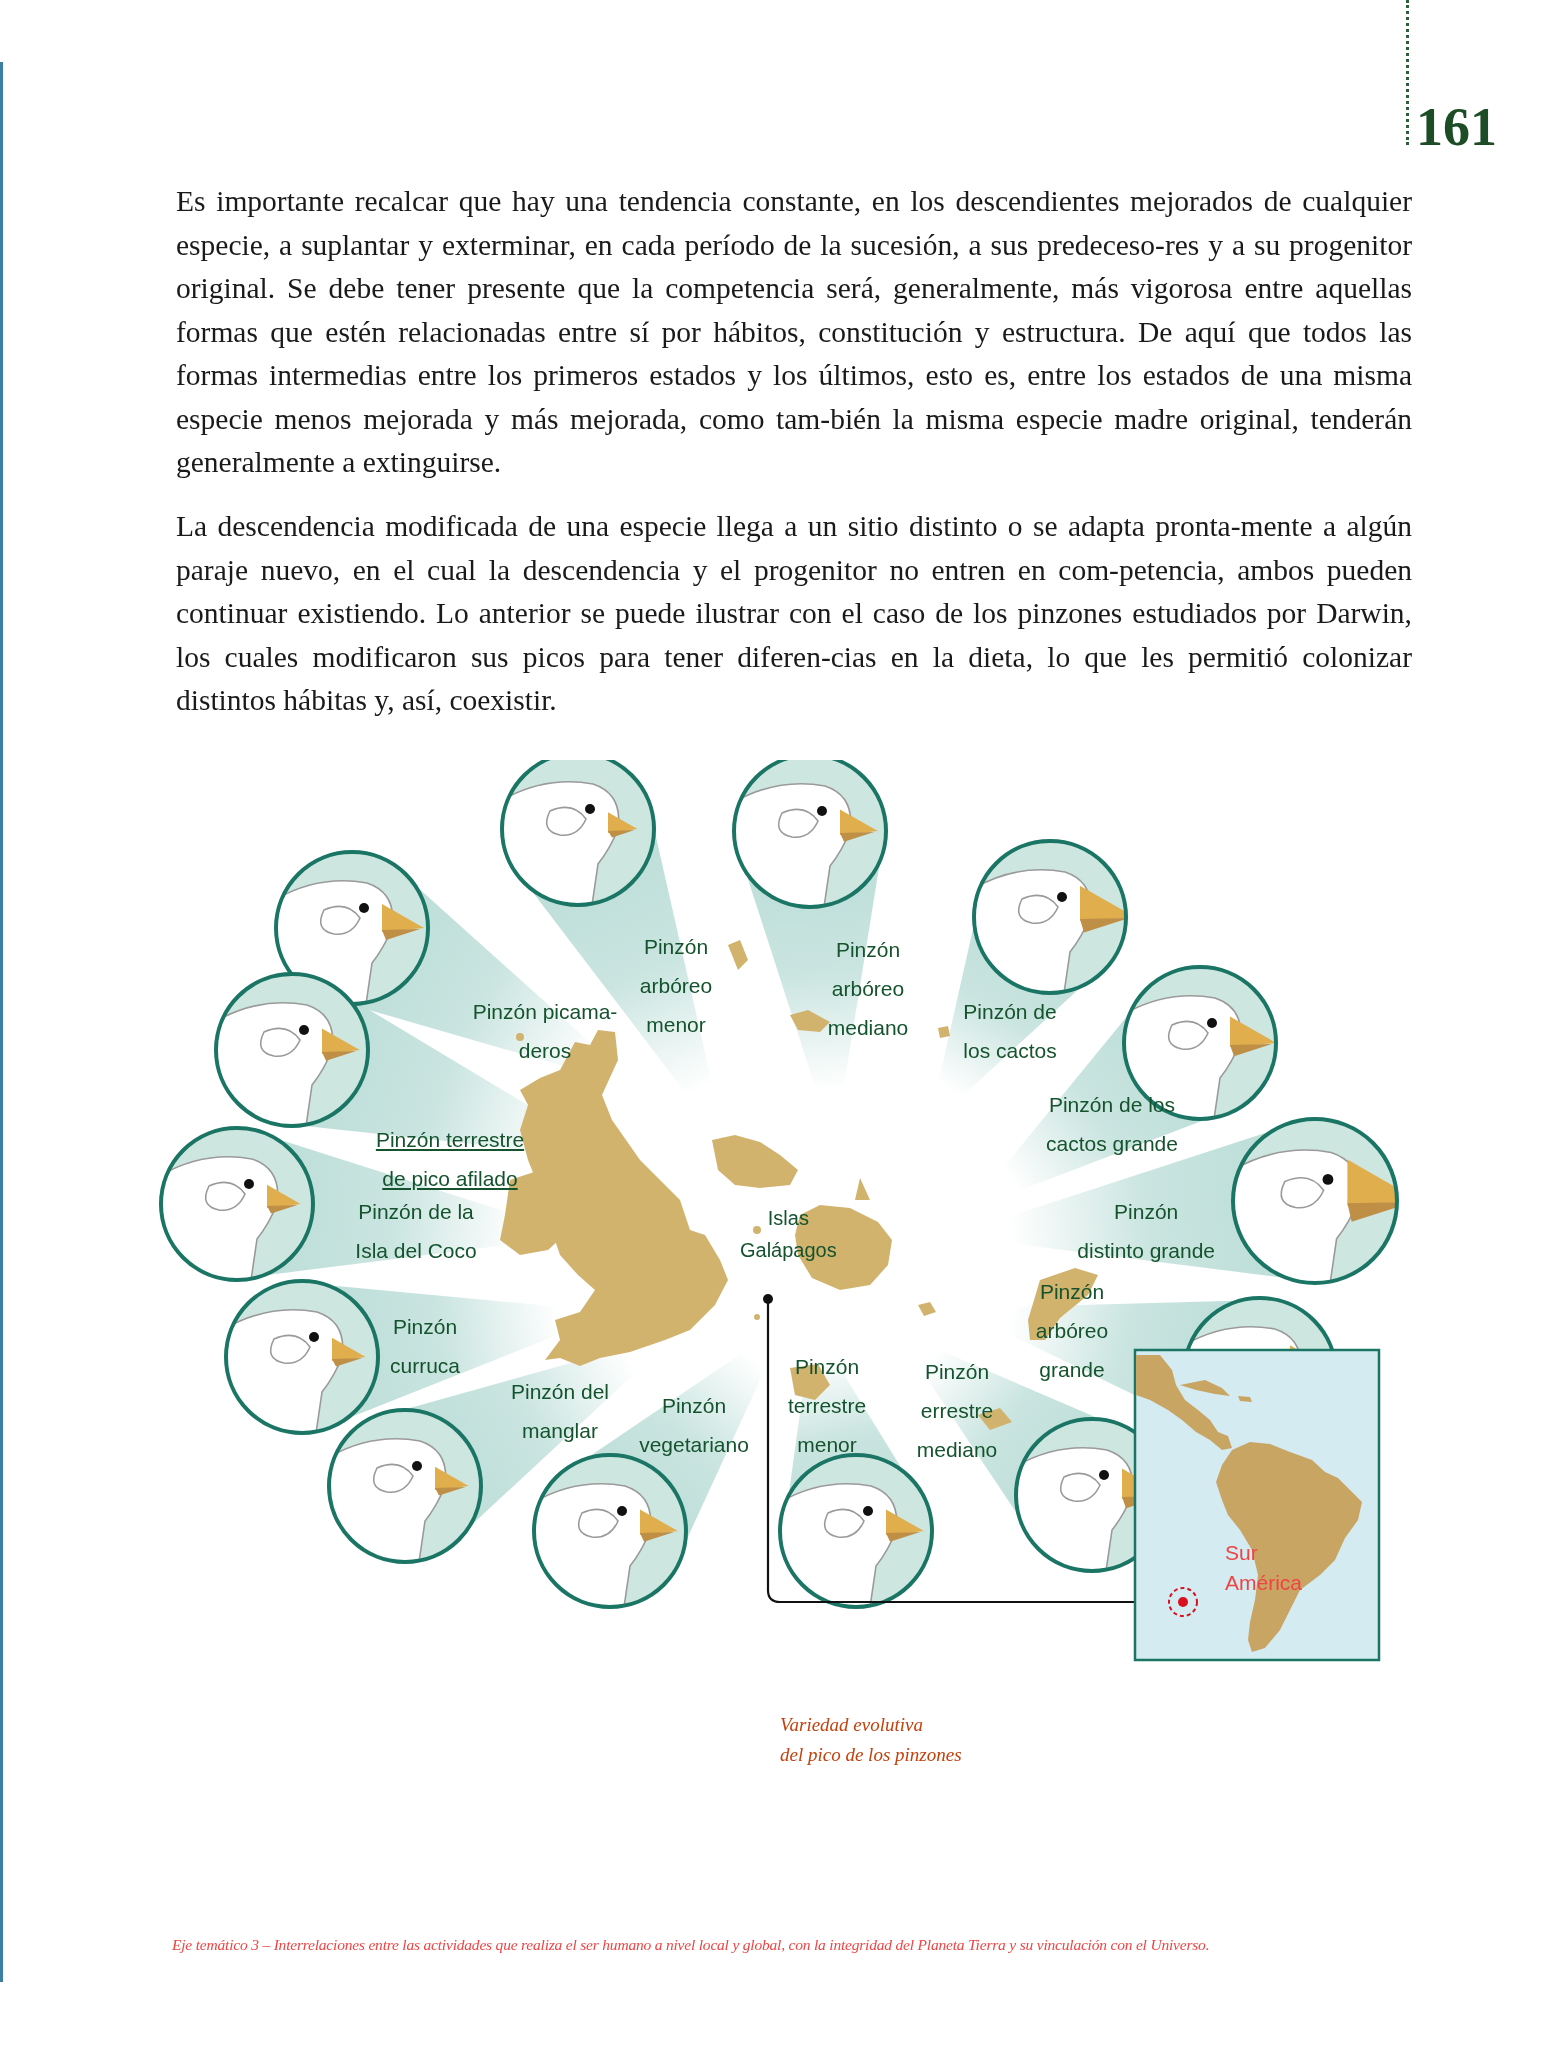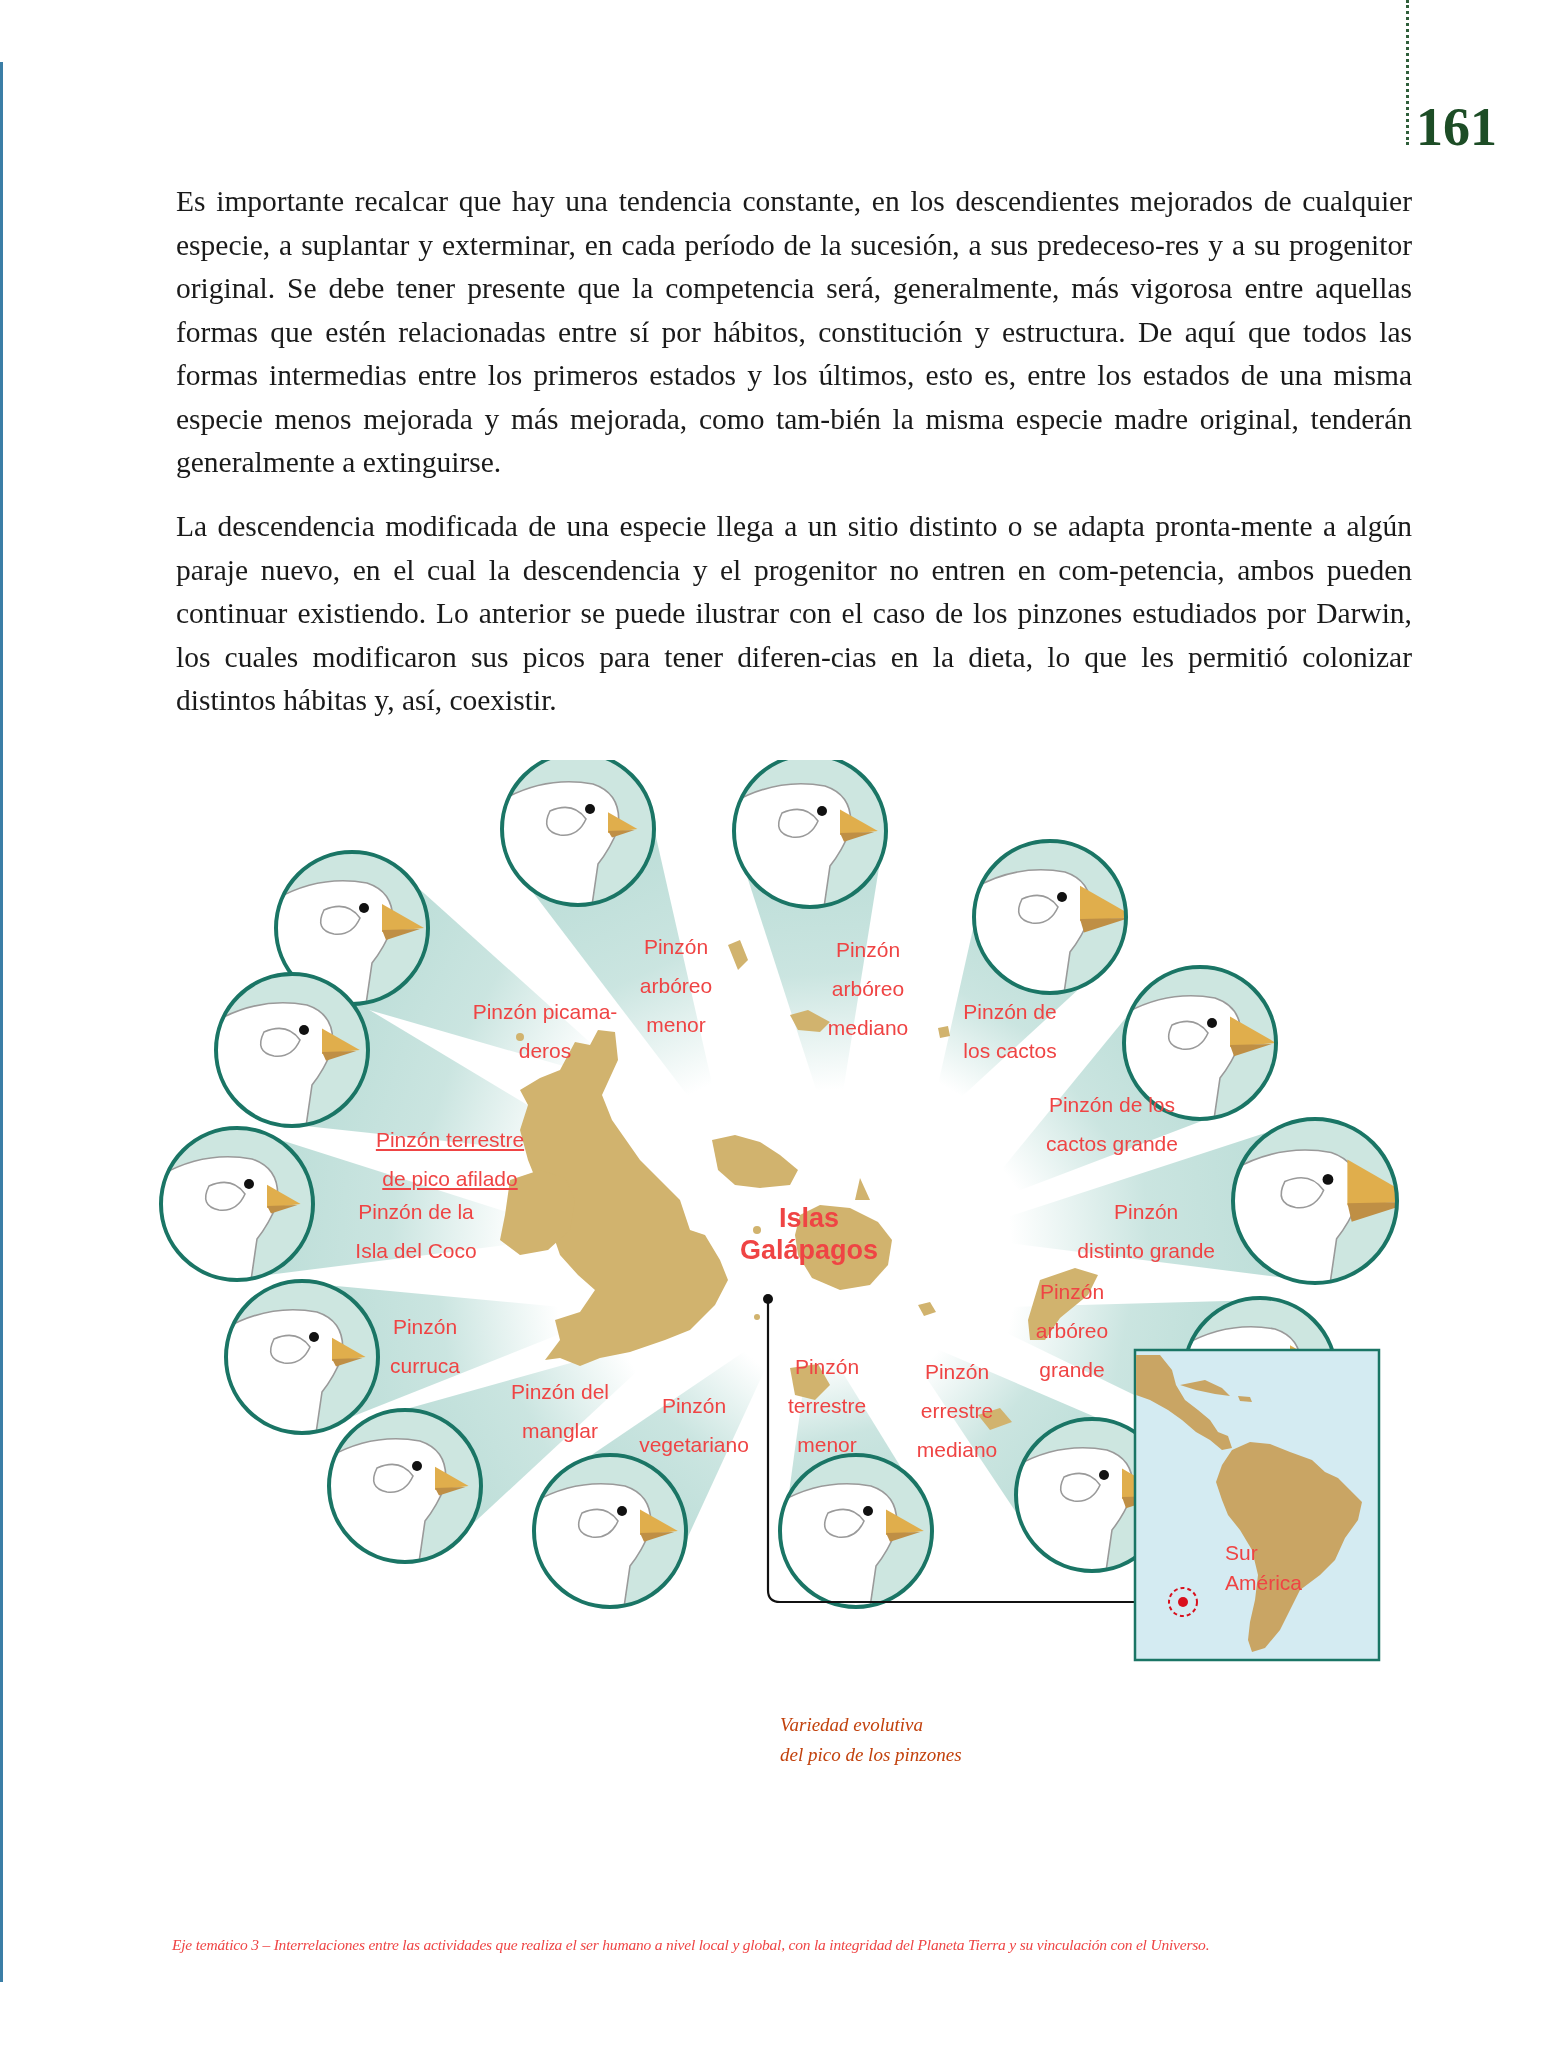--- a/index.html
+++ b/index.html
@@ -6,22 +6,22 @@
   body { width: 1564px; height: 2048px; position: relative; overflow: hidden; font-family: "Liberation Serif", "DejaVu Serif", serif; }
   .left-bar { position: absolute; left: 0; top: 62px; width: 3px; height: 1920px; background: #3b7ea6; }
   .page-rule { position: absolute; left: 1406px; top: 0; height: 145px; border-left: 3px dotted #2f5e3a; }
   .page-number { position: absolute; left: 1416px; top: 100px; font-family: "Liberation Serif", serif; font-weight: bold; font-size: 54px; color: #1d4d26; line-height: 1; }
   .body-text { position: absolute; left: 176px; width: 1236px; font-size: 29.5px; line-height: 43.5px; color: #1a1a1a; text-align: justify; }
   .p1 { top: 180px; }
   .p2 { top: 505px; }
   .body-text p { margin: 0; }
   .figure { position: absolute; left: 0; top: 760px; width: 1564px; height: 1160px; }
   .figure svg { position: absolute; left: 0; top: 0; }
-  .label { position: absolute; font-family: "Liberation Sans", "DejaVu Sans", sans-serif; font-size: 21px; line-height: 39px; color: #ef4444; text-align: center; white-space: nowrap; }
-  .label.bold { font-weight: bold; font-size: 27px; }
+  .label { position: absolute; font-family: "Liberation Sans", "DejaVu Sans", sans-serif; font-size: 21px; line-height: 39px; color: #14532d; text-align: center; white-space: nowrap; }
+  .label.bold { font-weight: normal; font-size: 20px; }
   .caption { position: absolute; left: 780px; top: 1710px; font-family: "Liberation Serif", serif; font-style: italic; font-size: 19px; line-height: 30px; color: #c2410c; }
   .footer { position: absolute; left: 172px; top: 1936px; width: 1260px; font-family: "Liberation Serif", serif; font-style: italic; font-size: 15.5px; color: #ef4444; white-space: nowrap; letter-spacing: -0.2px; }
   .inset-label { position: absolute; font-family: "Liberation Sans", sans-serif; font-size: 21px; line-height: 30px; color: #ef4444; text-align: left; }
 </style>
 </head>
 <body>
 
 <div class="left-bar"></div>
 <div class="page-rule"></div>
 <div class="page-number">161</div>

